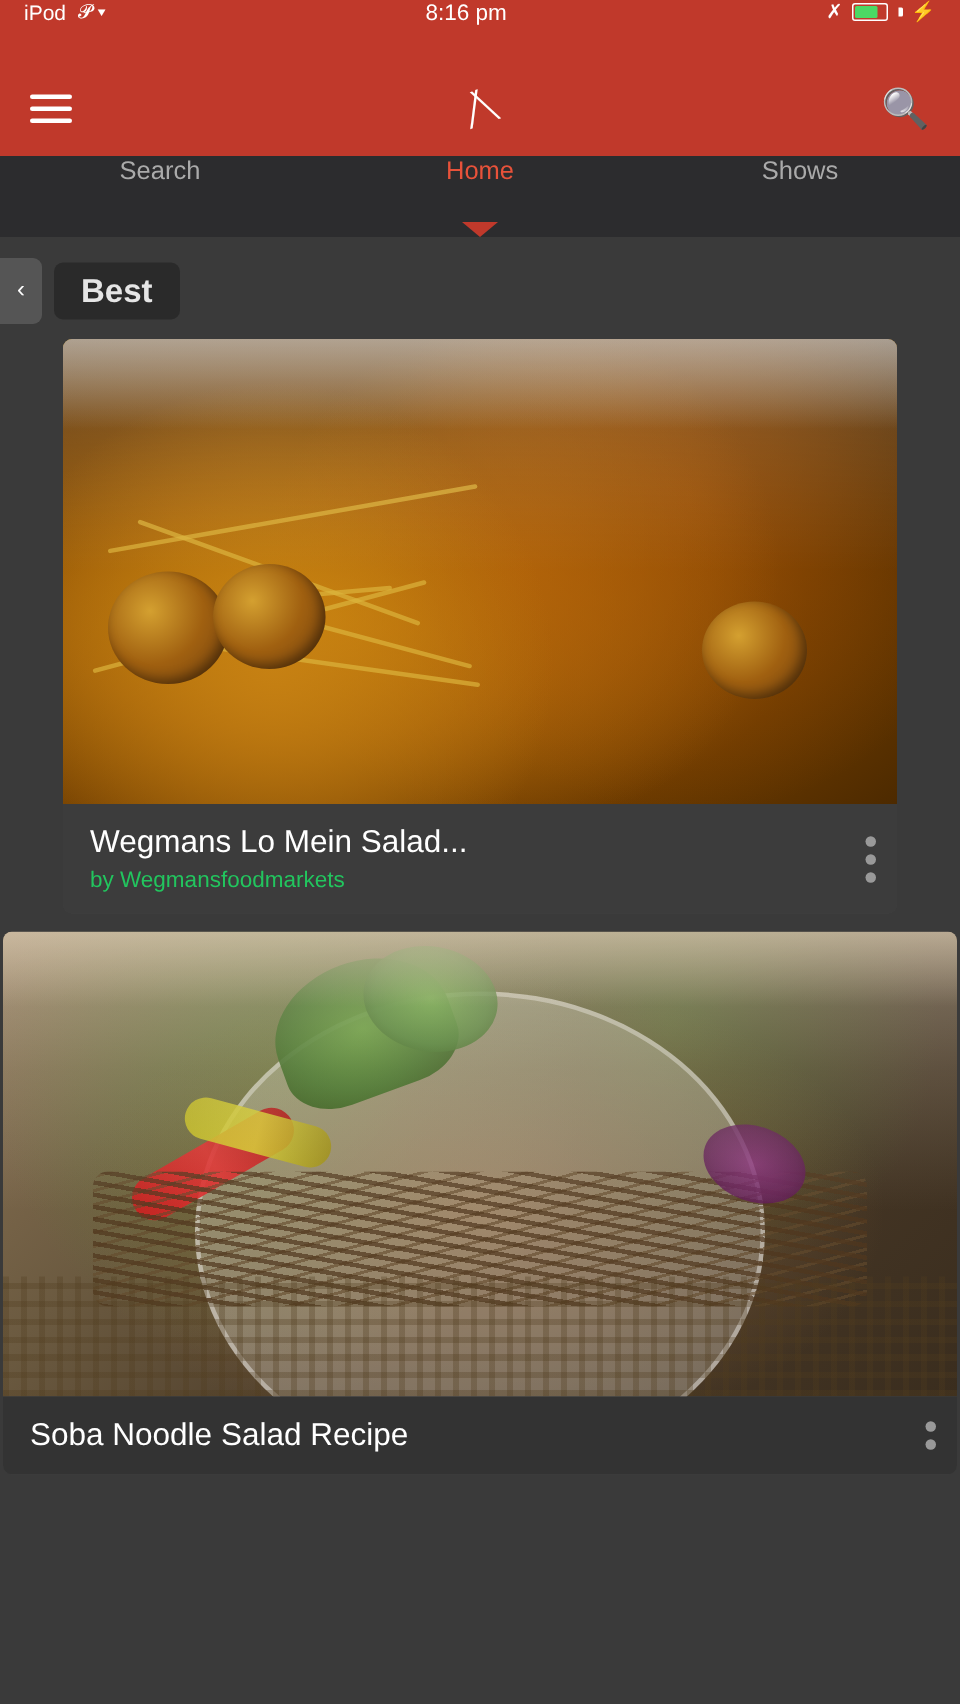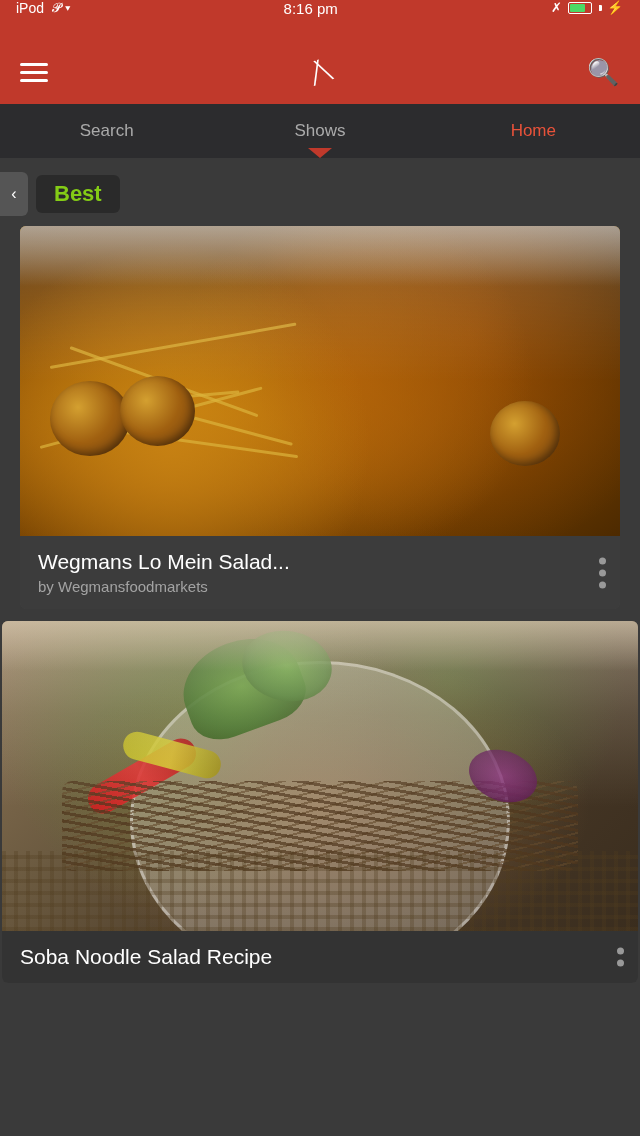--- a/index.html
+++ b/index.html
@@ -117,21 +117,20 @@
       transform: translateX(-50%);
       width: 0;
       height: 0;
       border-left: 12px solid transparent;
       border-right: 12px solid transparent;
       border-top: 10px solid #c0392b;
     }
     .tab-item {
       flex: 1;
       display: flex;
-      align-items: center;
       justify-content: center;
       font-size: 17px;
       color: #aaa;
       cursor: pointer;
       font-weight: 400;
     }
     .tab-item.active {
       color: #e8523a;
     }
 
@@ -155,30 +154,30 @@
       display: flex;
       align-items: center;
       justify-content: center;
       color: white;
       font-size: 16px;
       cursor: pointer;
       margin-right: 8px;
     }
     .section-label {
       background: rgba(40,40,40,0.85);
-      color: #84cc16;
+      color: #e5e5e5;
       font-size: 22px;
       font-weight: 600;
       padding: 6px 18px;
       border-radius: 6px;
     }
 
     
     .recipe-card {
-      width: 600px;
+      width: 556px;
       margin: 0 auto 12px auto;
       border-radius: 6px;
       overflow: hidden;
       background: #444;
       position: relative;
     }
     .recipe-image {
       width: 100%;
       height: 310px;
       display: block;
@@ -268,21 +267,21 @@
       padding: 14px 50px 14px 18px;
       position: relative;
     }
     .card-title {
       color: white;
       font-size: 21px;
       font-weight: 400;
       margin-bottom: 4px;
     }
     .card-subtitle {
-      color: #a3a3a3;
+      color: #22c55e;
       font-size: 15px;
     }
     .card-menu-dots {
       position: absolute;
       right: 14px;
       top: 50%;
       transform: translateY(-50%);
       display: flex;
       flex-direction: column;
       gap: 5px;
@@ -344,25 +343,25 @@
   <div class="header-title">
     <span class="chopsticks-icon">╱╲</span>
   </div>
   <button class="header-search-btn">🔍</button>
 </div>
 
 <div class="tab-nav">
   <div class="tab-item">
     <span>Search</span>
   </div>
+  <div class="tab-item active">
+    <span>Home</span>
+  </div>
   <div class="tab-item">
     <span>Shows</span>
-  </div>
-  <div class="tab-item active">
-    <span>Home</span>
   </div>
 </div>
 
 <div class="content">
 
   <div class="section-header">
     <div class="back-arrow">‹</div>
     <div class="section-label">Best</div>
   </div>
 

